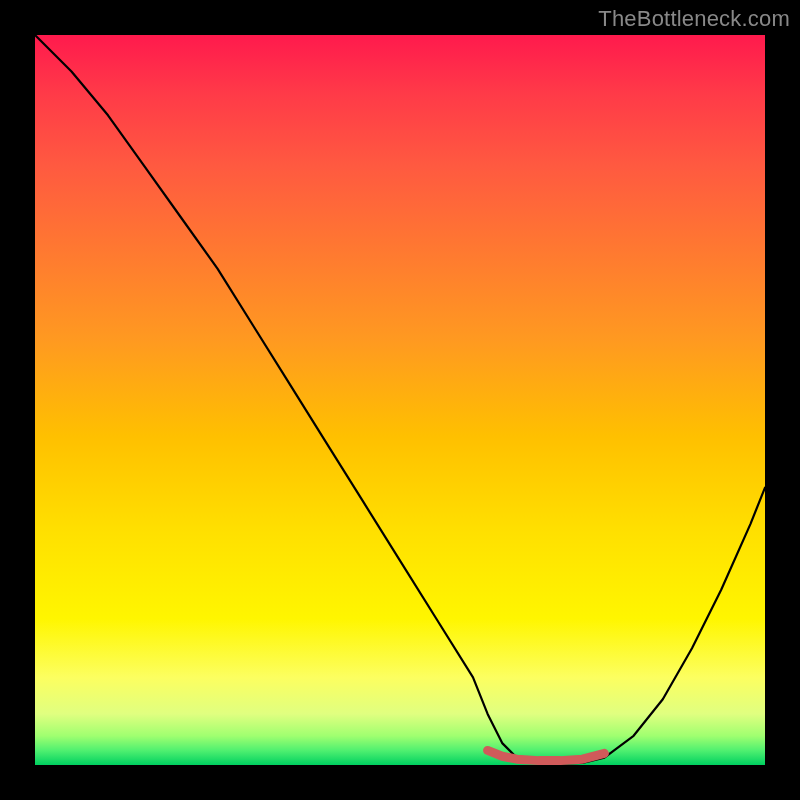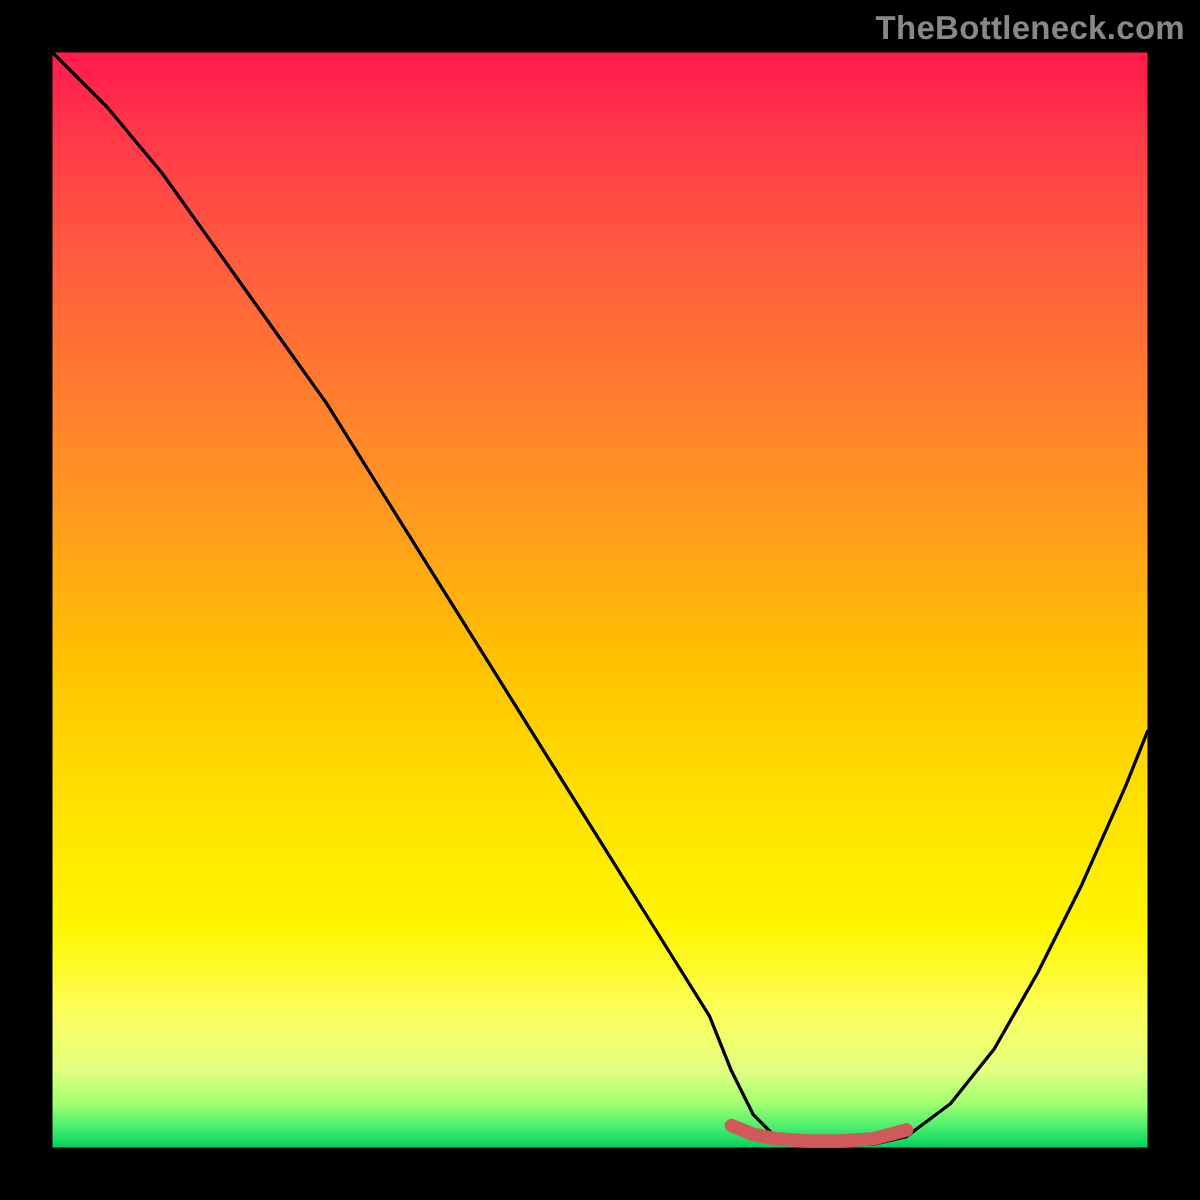--- a/index.html
+++ b/index.html
@@ -40,21 +40,21 @@
       #50f070 98%,
       #00d060 100%
     );
   }
   .watermark {
     position: absolute;
     top: 6px;
     right: 10px;
     color: #888;
     font-size: 22px;
-    font-weight: 700;
+    font-weight: 400;
     letter-spacing: 0.2px;
     user-select: none;
   }
   svg.curve {
     position: absolute;
     left: 0;
     top: 0;
     width: 730px;
     height: 730px;
     overflow: visible;

